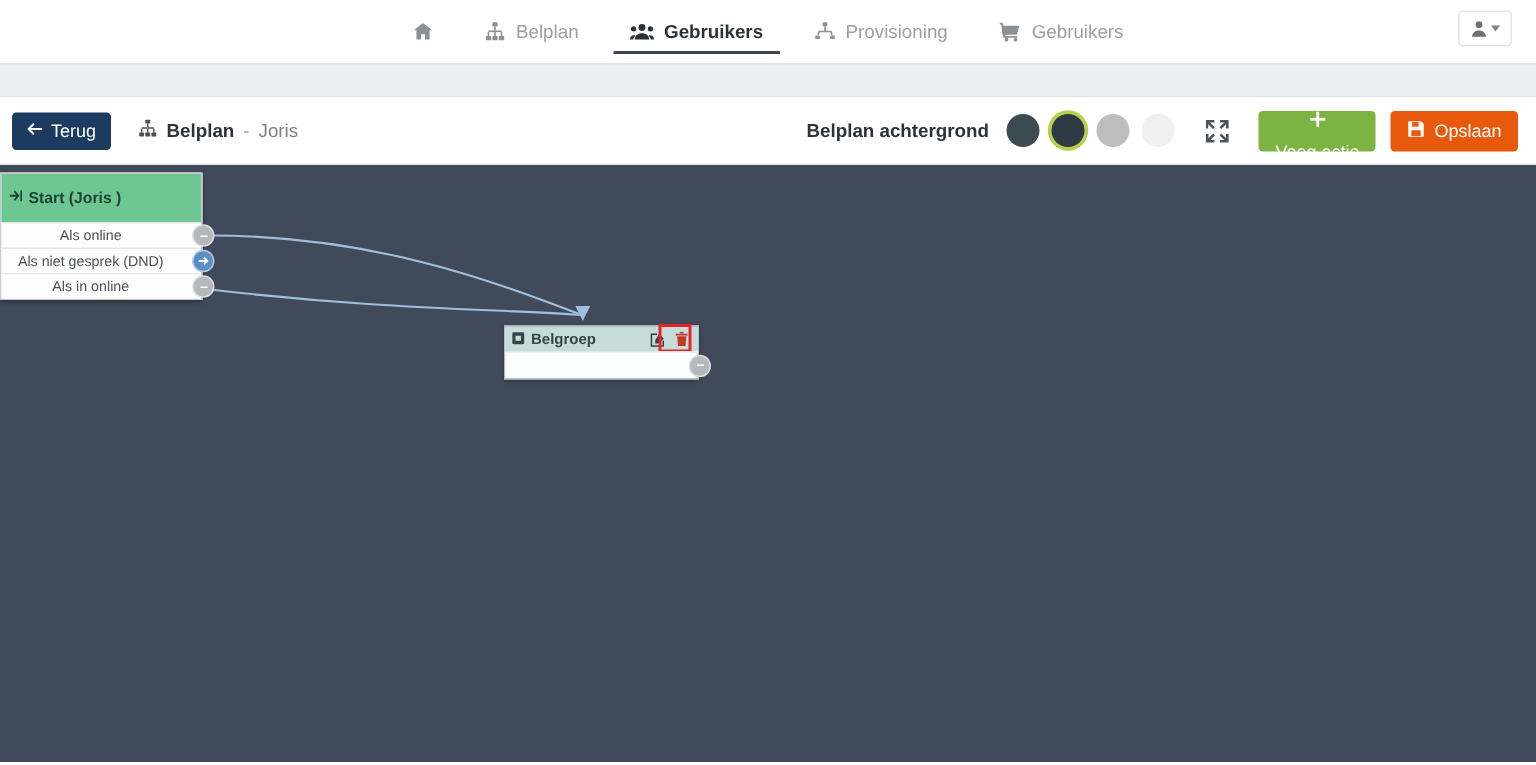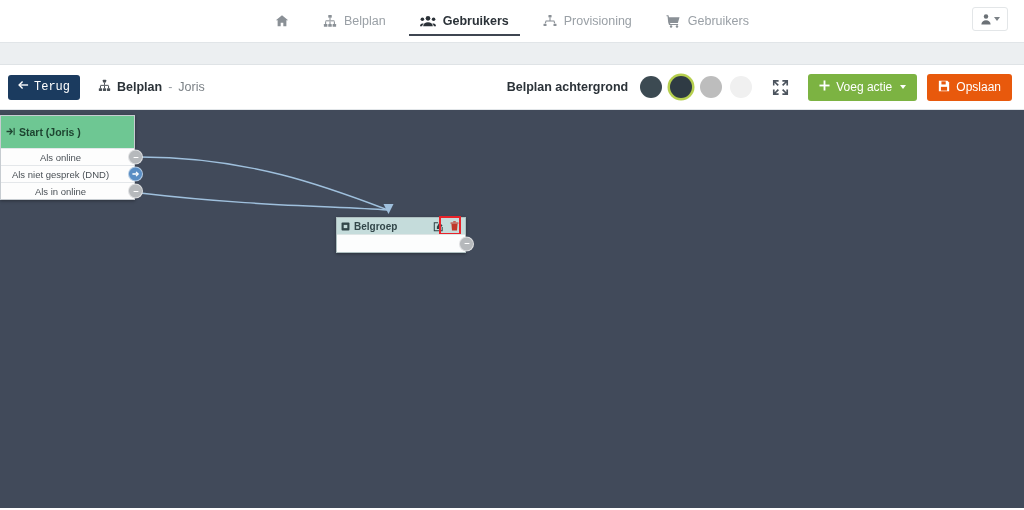--- a/index.html
+++ b/index.html
@@ -91,21 +91,21 @@
     color: #ffffff;
     font-size: 12px;
     border: none;
     border-radius: 3px;
     height: 25px;
     padding: 0 10px;
     display: flex;
     align-items: center;
     gap: 5px;
     cursor: pointer;
-    font-family: Liberation Mono, monospace;
+    font-family: Liberation Sans, sans-serif;
   }
   .breadcrumb {
     margin-left: 18px;
     display: flex;
     align-items: center;
     gap: 6px;
     font-size: 12.5px;
     color: #7b8186;
   }
   .breadcrumb .bc-strong { color: #2b3238; font-weight: bold; }
@@ -143,20 +143,21 @@
     font-size: 12px;
     border: none;
     border-radius: 3px;
     height: 27px;
     padding: 0 11px;
     display: flex;
     align-items: center;
     gap: 6px;
     cursor: pointer;
     font-family: "Liberation Sans", sans-serif;
+    flex-direction: column;
   }
   .btn-orange {
     background: #e8590c;
     color: #ffffff;
     font-size: 12px;
     border: none;
     border-radius: 3px;
     height: 27px;
     padding: 0 11px;
     display: flex;

